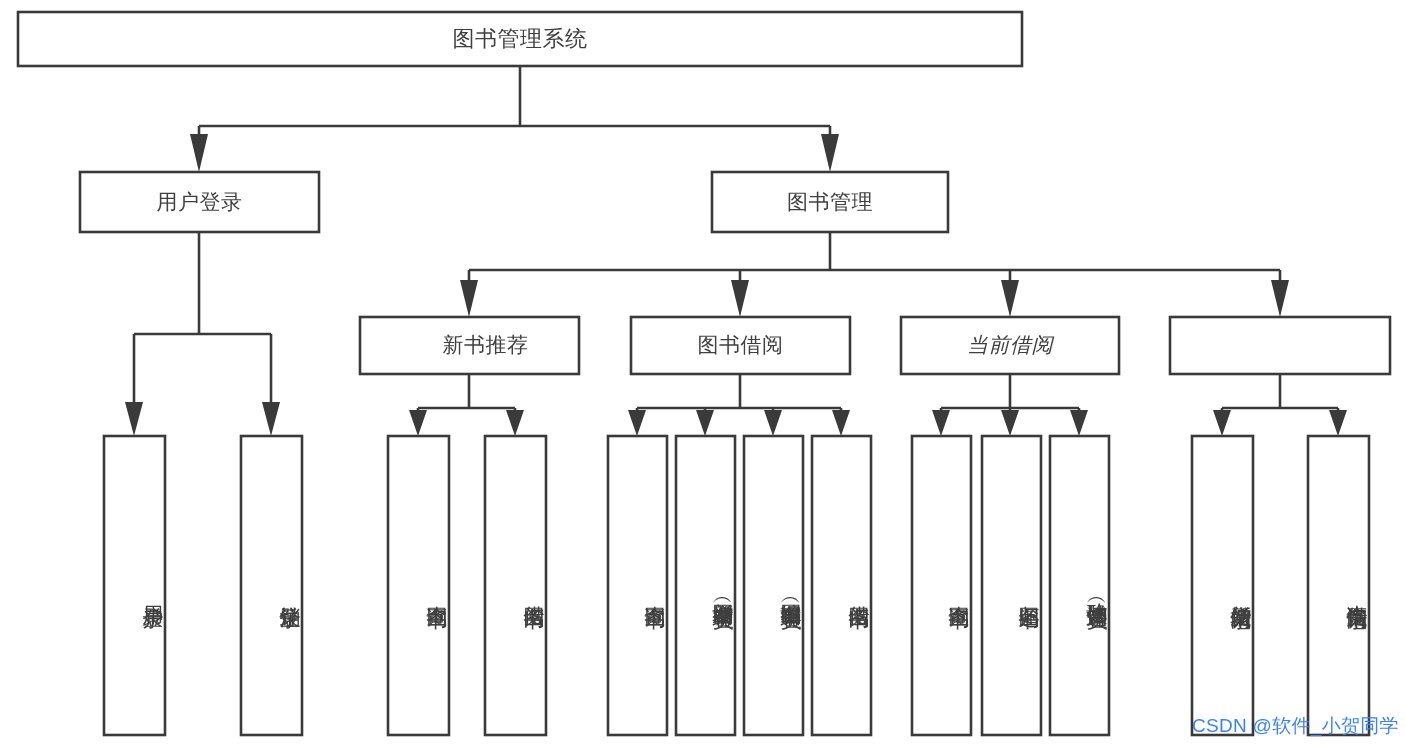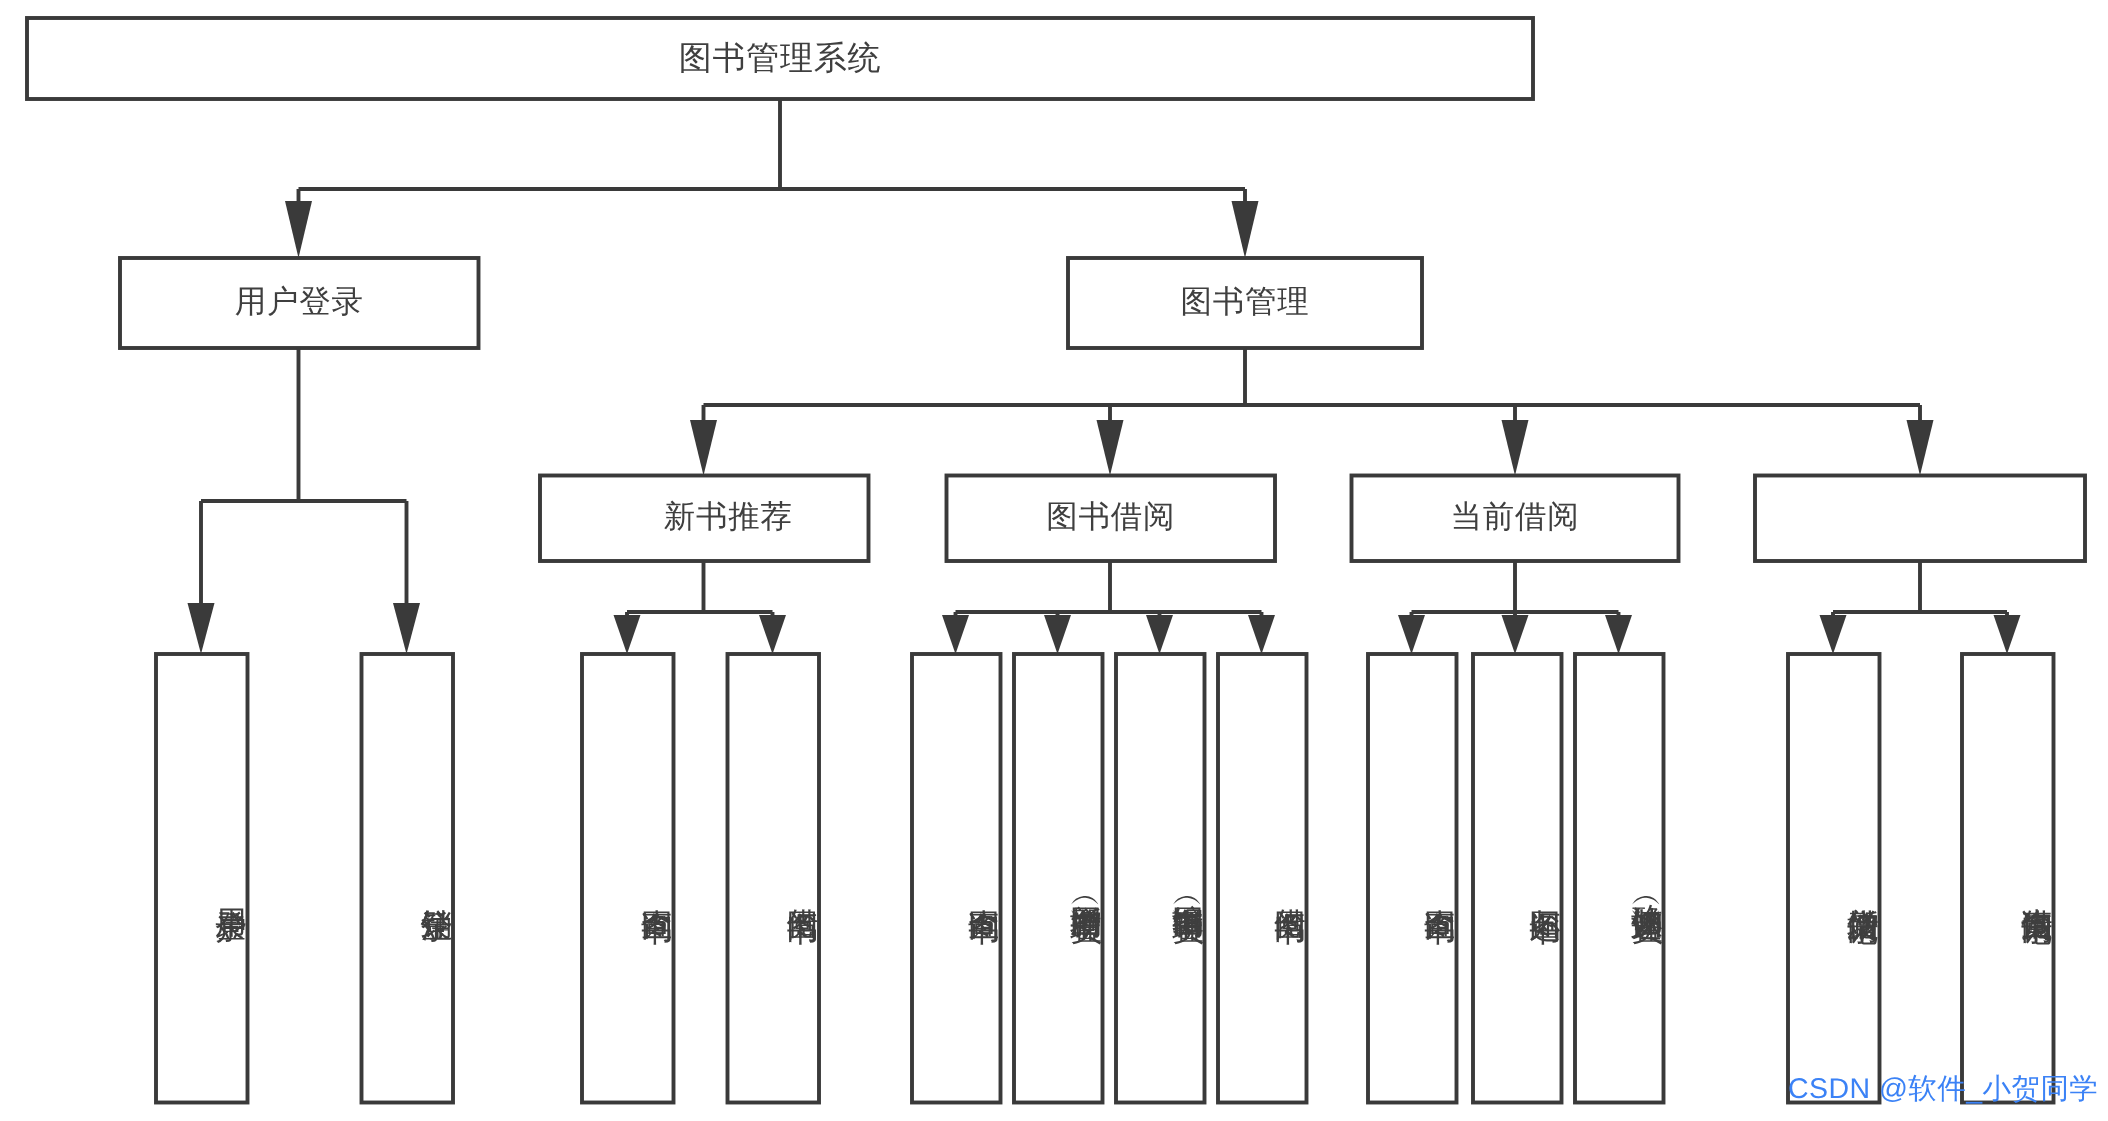--- a/index.html
+++ b/index.html
@@ -172,21 +172,21 @@
     <rect class="node-box" x="1308" y="436" width="61" height="299"></rect>
   </svg>
 
   <div class="node-label horizontal root" style="left:18px; top:12px; width:1004px; height:54px;">图书管理系统</div>
 
   <div class="node-label horizontal" style="left:80px; top:172px; width:239px; height:60px;">用户登录</div>
   <div class="node-label horizontal" style="left:712px; top:172px; width:236px; height:60px;border-radius:27px;">图书管理</div>
 
   <div class="node-label horizontal" style="left:360px; top:317px; width:219px; height:57px;margin-left:16px;">新书推荐</div>
   <div class="node-label horizontal" style="left:631px; top:317px; width:219px; height:57px;">图书借阅</div>
-  <div class="node-label horizontal" style="left:901px; top:317px; width:218px; height:57px;">当前借阅</div>
+  <div class="node-label horizontal" style="left:901px; top:317px; width:218px; height:57px;font-style:italic;">当前借阅</div>
 
   <div class="node-label vertical" style="left:104px; top:436px; width:61px; height:299px;">用户登录</div>
   <div class="node-label vertical" style="left:241px; top:436px; width:61px; height:299px;">注销登录</div>
   <div class="node-label vertical" style="left:388px; top:436px; width:61px; height:299px;">查询图书</div>
   <div class="node-label vertical" style="left:485px; top:436px; width:61px; height:299px;">借阅图书</div>
   <div class="node-label vertical" style="left:608px; top:436px; width:59px; height:299px;">查询图书</div>
   <div class="node-label vertical" style="left:676px; top:436px; width:59px; height:299px;">新增图书（管理员）</div>
   <div class="node-label vertical" style="left:744px; top:436px; width:59px; height:299px;">编辑图书（管理员）</div>
   <div class="node-label vertical" style="left:812px; top:436px; width:59px; height:299px;">借阅图书</div>
   <div class="node-label vertical" style="left:912px; top:436px; width:59px; height:299px;">查询图书</div>

